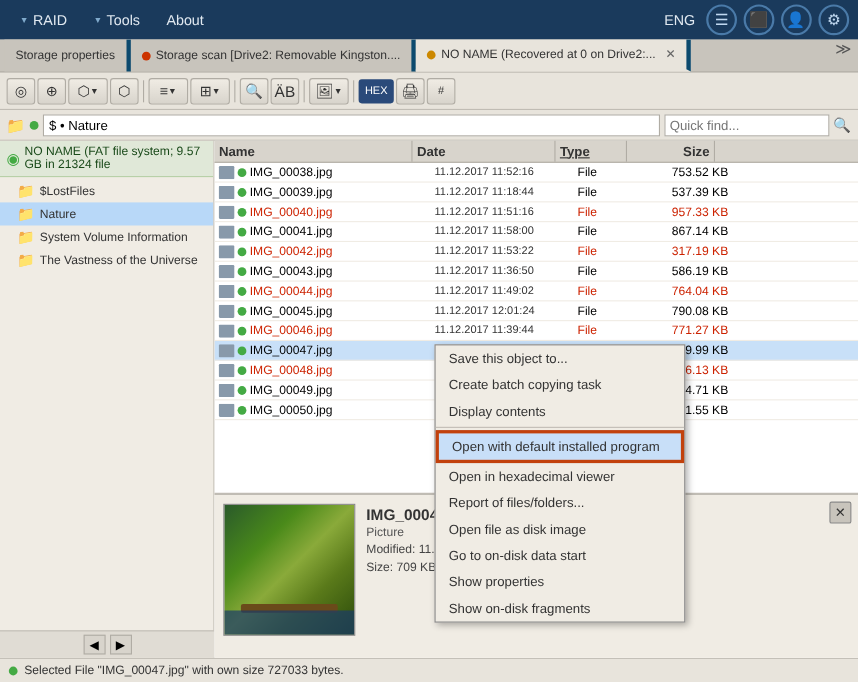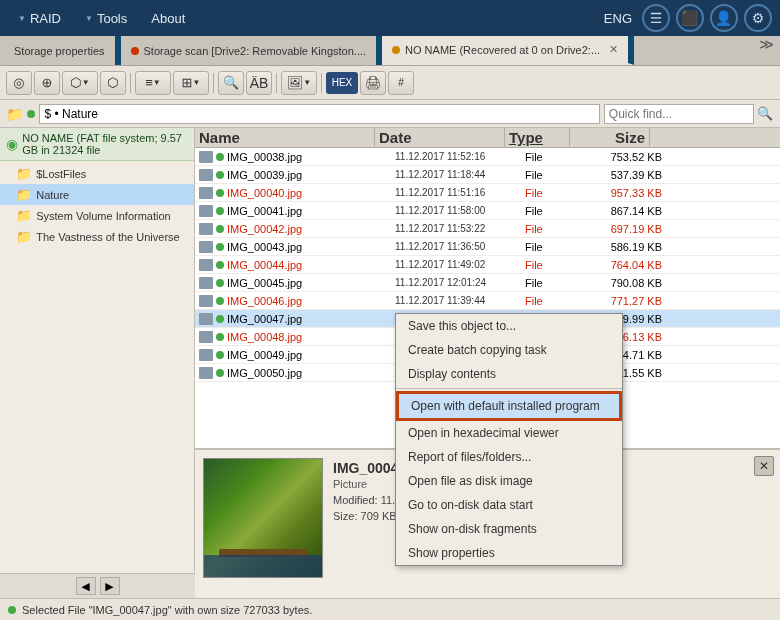--- a/index.html
+++ b/index.html
@@ -55,21 +55,21 @@
       align-items: stretch;
       height: 30px;
       border-bottom: 1px solid #a8a49c;
       padding-left: 4px;
     }
     .tab {
       display: flex;
       align-items: center;
       padding: 0 10px;
       gap: 5px;
-      border-right: 6px solid #0c4a6e;
+      border-right: 4px solid #0c4a6e;
       background: #c8c4bc;
       cursor: pointer;
       font-size: 11px;
       color: #333;
     }
     .tab.active {
       background: #e8e4dc;
       border-bottom: 2px solid #e8e4dc;
     }
     .tab-dot-red { width: 8px; height: 8px; border-radius: 50%; background: #cc3300; }
@@ -188,21 +188,21 @@
       flex: 1;
       display: flex;
       flex-direction: column;
       background: white;
       position: relative;
     }
     .file-header {
       display: flex;
       background: #d8d4cc;
       border-bottom: 1px solid #b0aca4;
-      font-size: 15px;
+      font-size: 12px;
       font-weight: bold;
       color: #333;
       height: 20px;
     }
     .fh-cell {
       padding: 2px 4px;
       border-right: 1px solid #b0aca4;
       display: flex;
       align-items: center;
     }
@@ -506,21 +506,21 @@
     <div class="fc-size">867.14 KB</div>
   </div>
         <div class="file-row">
     <div class="fc-name red-text">
       <div class="file-thumb"></div>
       <div class="fc-dot"></div>
       <span>IMG_00042.jpg</span>
     </div>
     <div class="fc-date">11.12.2017 11:53:22</div>
     <div class="fc-type red-text">File</div>
-    <div class="fc-size red-text">697.19 KB</div>
+    <div class="fc-size red-text">317.19 KB</div>
   </div>
         <div class="file-row">
     <div class="fc-name">
       <div class="file-thumb"></div>
       <div class="fc-dot"></div>
       <span>IMG_00043.jpg</span>
     </div>
     <div class="fc-date">11.12.2017 11:36:50</div>
     <div class="fc-type">File</div>
     <div class="fc-size">586.19 KB</div>
@@ -600,22 +600,22 @@
     <div class="context-menu" id="context-menu">
     <div class="ctx-item">Save this object to...</div>
         <div class="ctx-item">Create batch copying task</div>
         <div class="ctx-item">Display contents</div>
         <div class="ctx-separator"></div>
         <div class="ctx-item highlighted">Open with default installed program</div>
         <div class="ctx-item">Open in hexadecimal viewer</div>
         <div class="ctx-item">Report of files/folders...</div>
         <div class="ctx-item">Open file as disk image</div>
         <div class="ctx-item">Go to on-disk data start</div>
+        <div class="ctx-item">Show properties</div>
         <div class="ctx-item">Show on-disk fragments</div>
-        <div class="ctx-item">Show properties</div>
       </div>
 
     <div class="preview-panel">
       <div class="preview-thumb">
         <div class="preview-bridge"></div>
         <div class="preview-water"></div>
       </div>
       <div class="preview-info">
         <div class="preview-filename">IMG_00047.jpg</div>
         <div class="preview-type">Picture</div>

